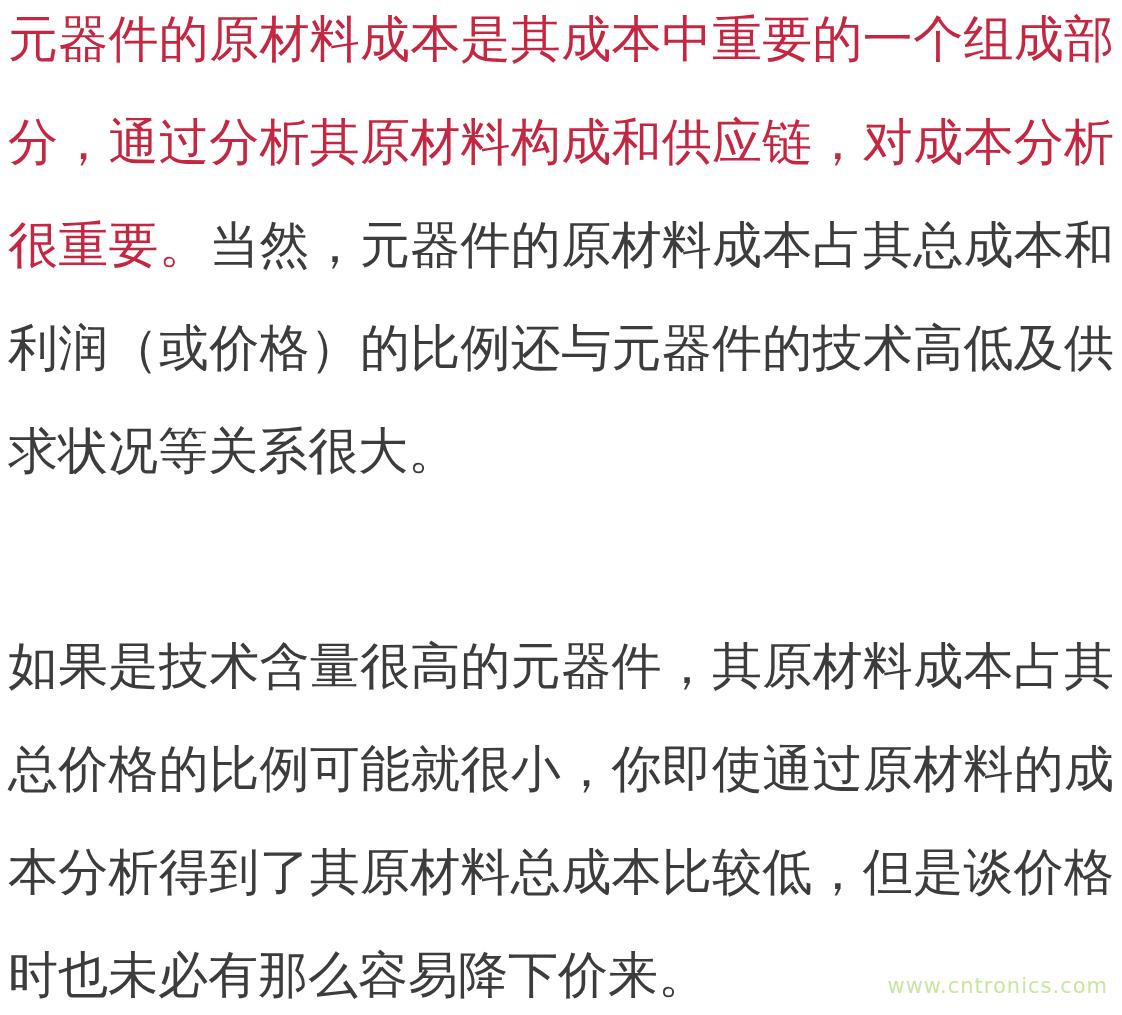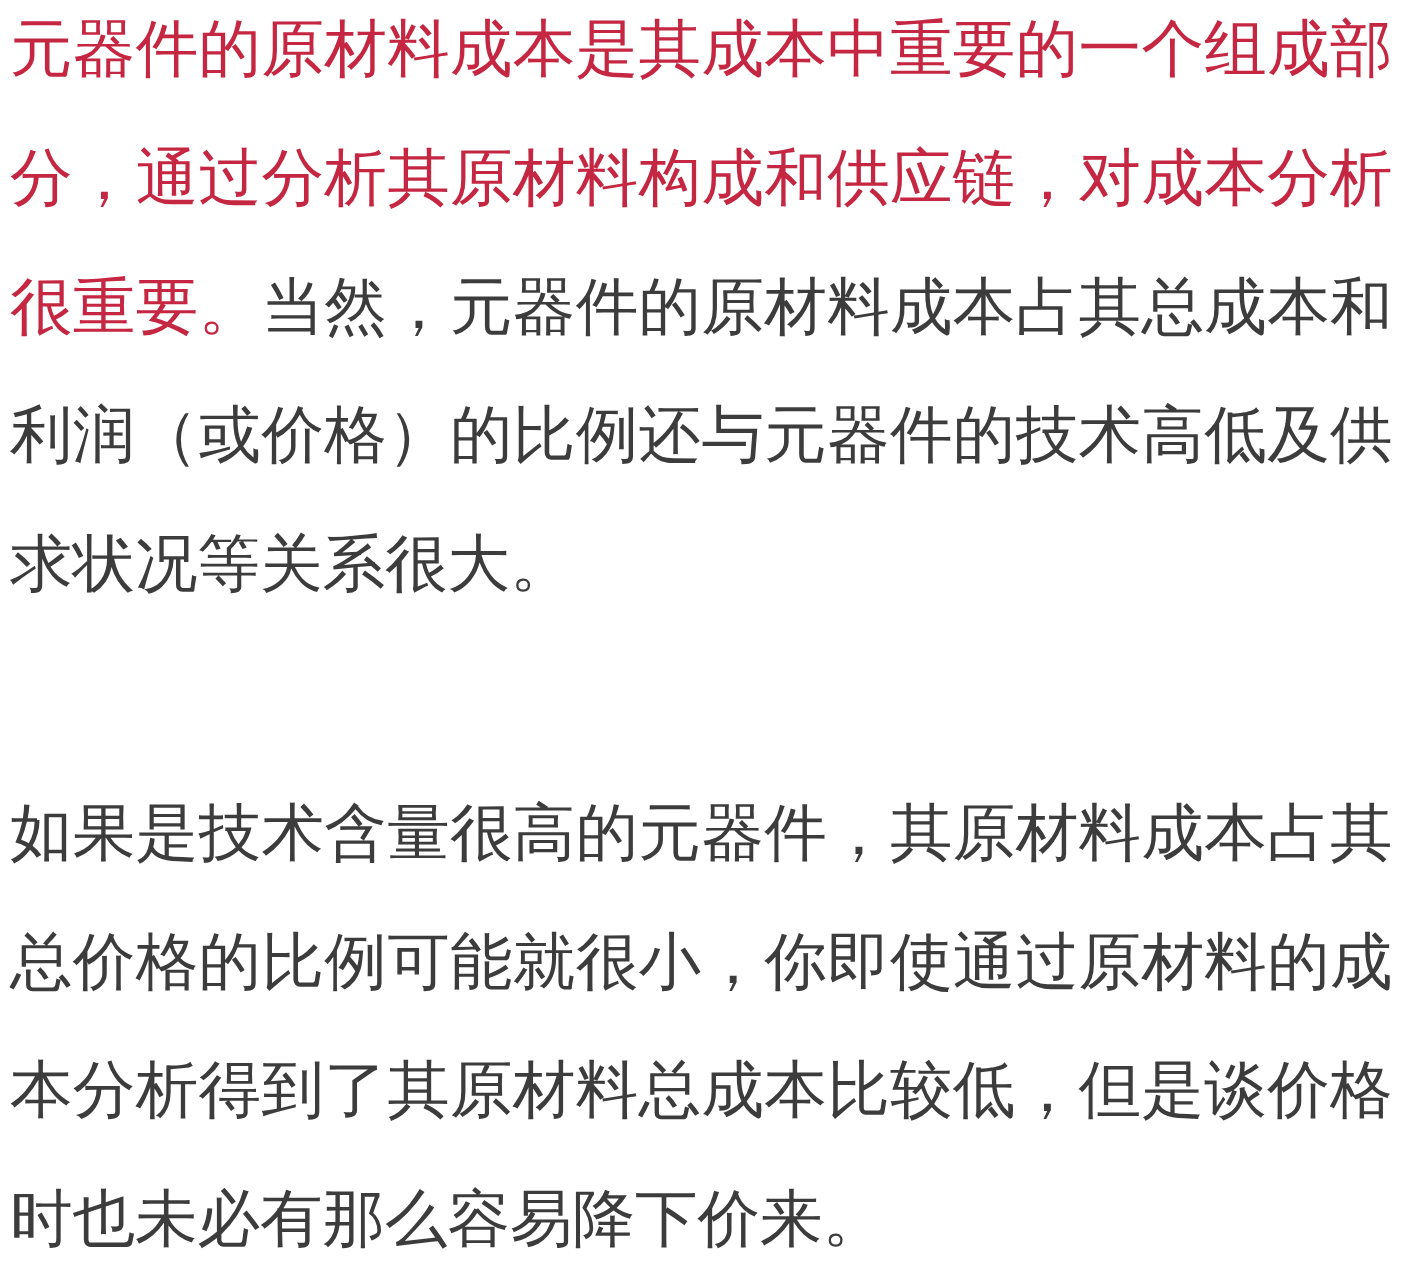--- a/index.html
+++ b/index.html
@@ -47,13 +47,14 @@
   }
 </style>
 </head>
 <body>
 
 <div class="page">
   <div class="article">
     <p class="para para-1"><span class="highlight">元器件的原材料成本是其成本中重要的一个组成部分，通过分析其原材料构成和供应链，对成本分析很重要。</span><span class="body-text">当然，元器件的原材料成本占其总成本和利润（或价格）的比例还与元器件的技术高低及供求状况等关系很大。</span></p>
     <p class="para para-2"><span class="body-text">如果是技术含量很高的元器件，其原材料成本占其总价格的比例可能就很小，你即使通过原材料的成本分析得到了其原材料总成本比较低，但是谈价格时也未必有那么容易降下价来。</span></p>
   </div>
+  <div class="watermark">www.cntronics.com</div>
 </div>
 
 </body></html>

